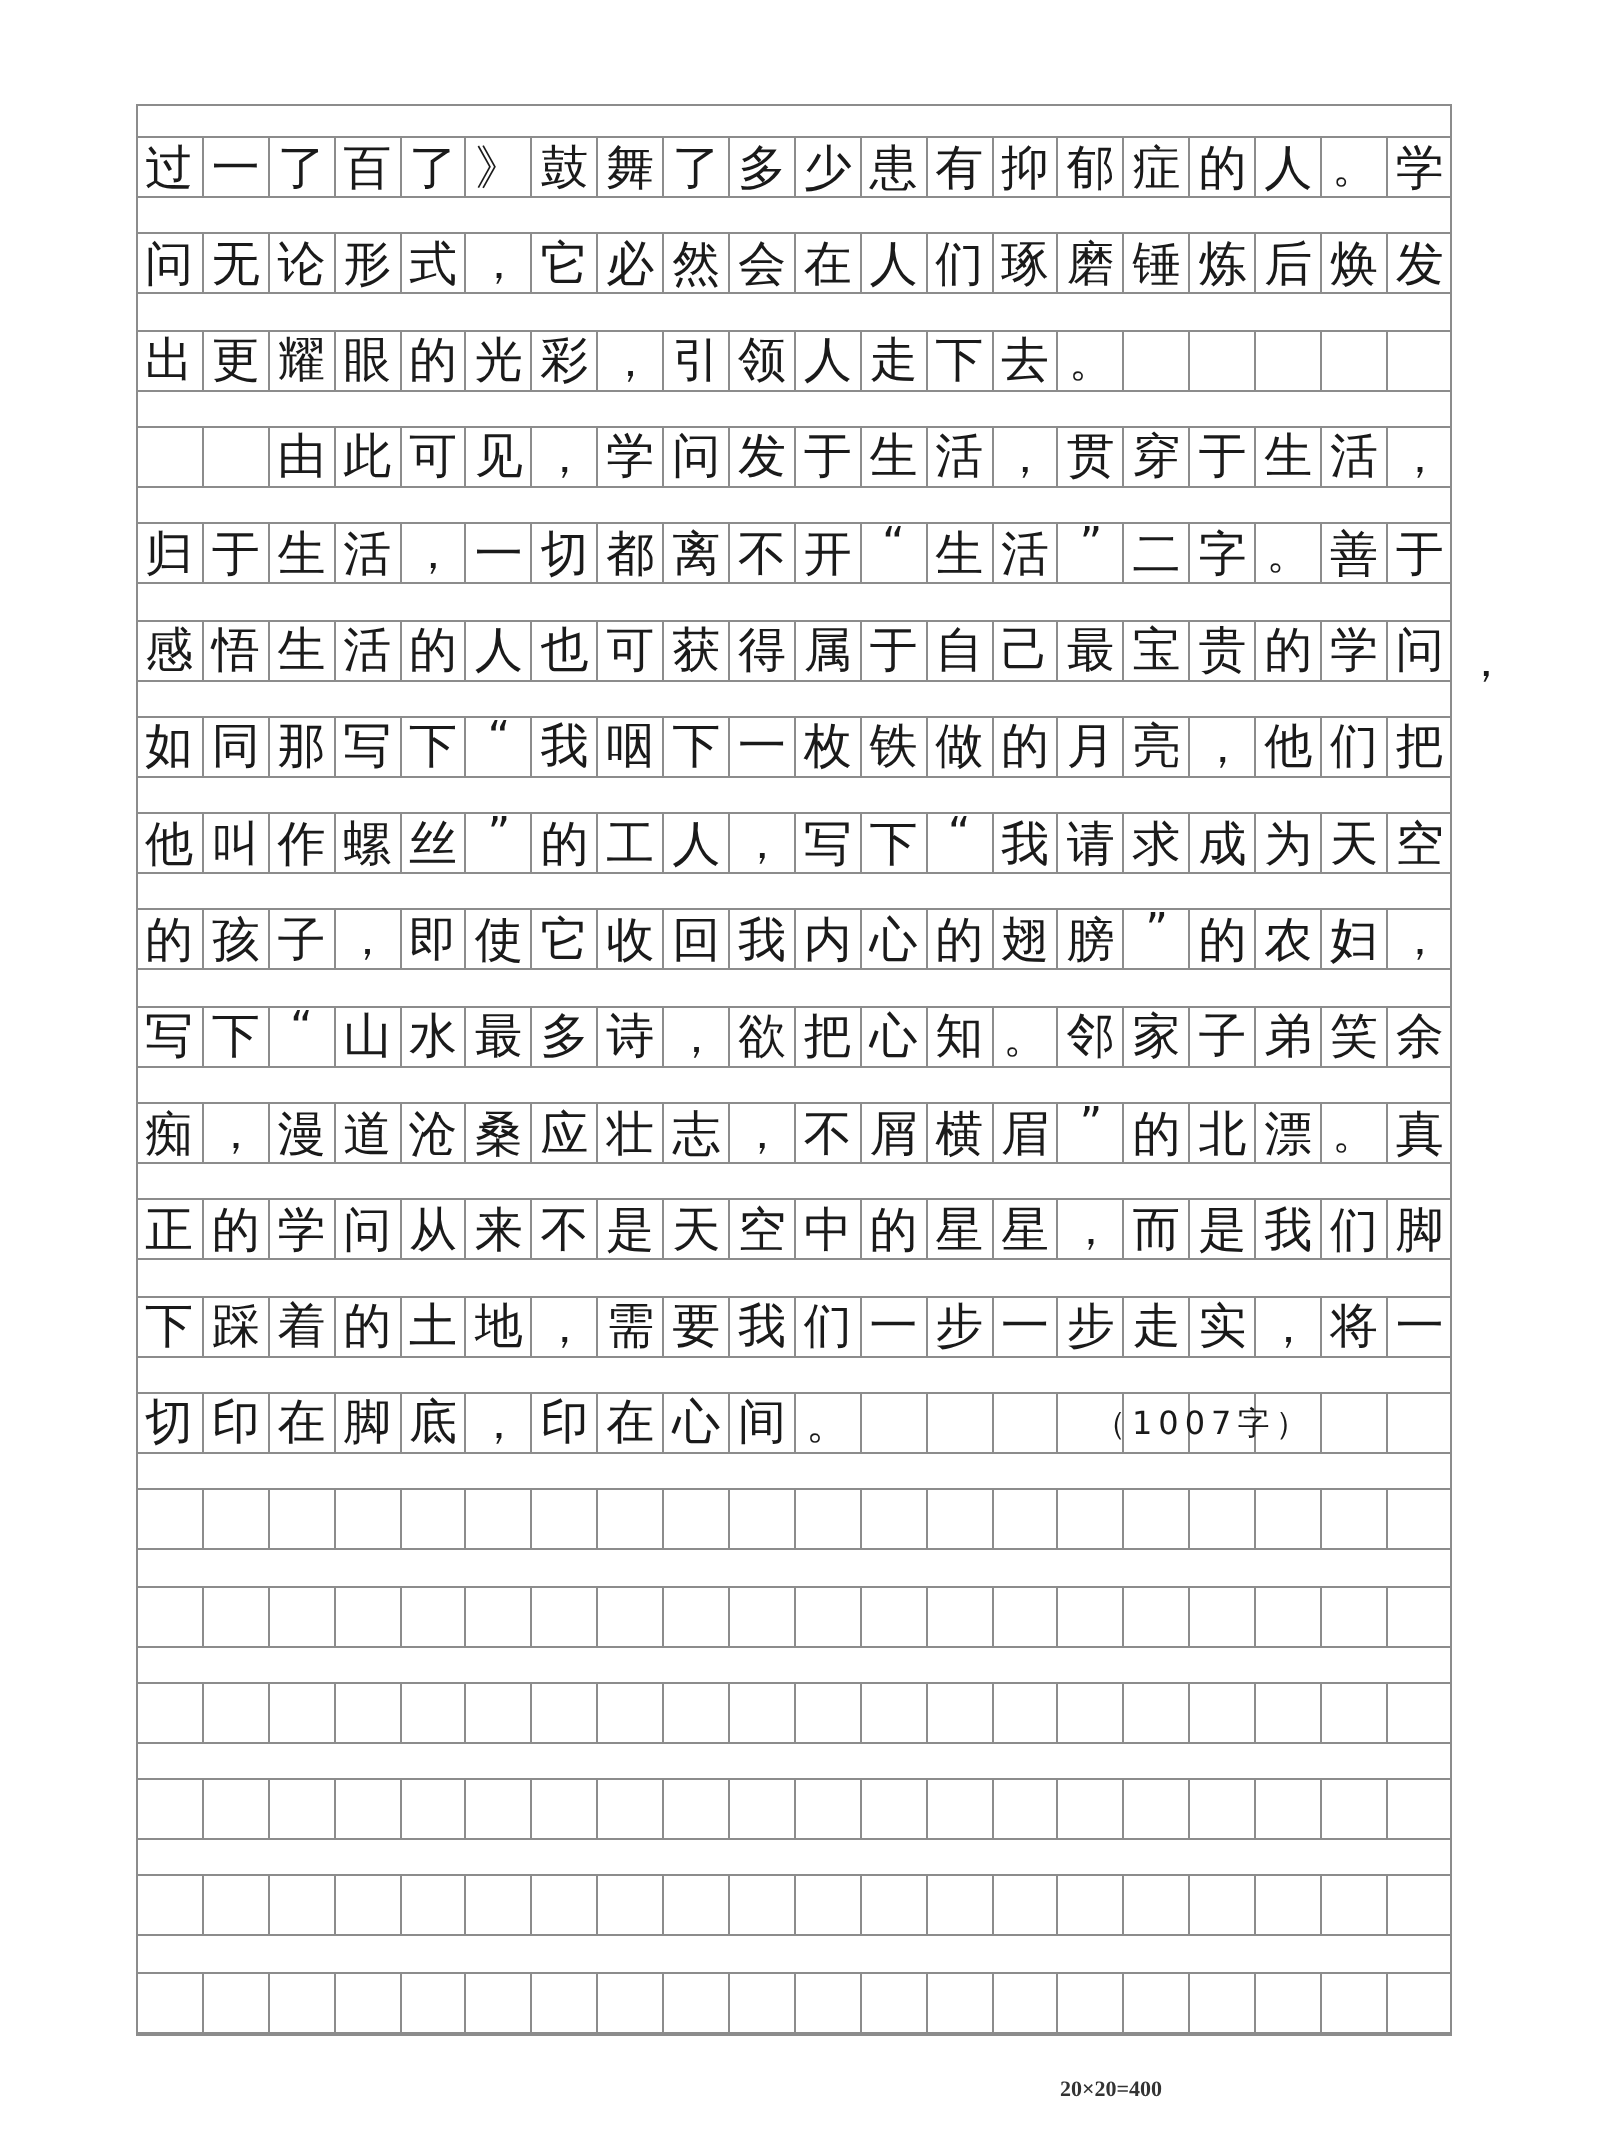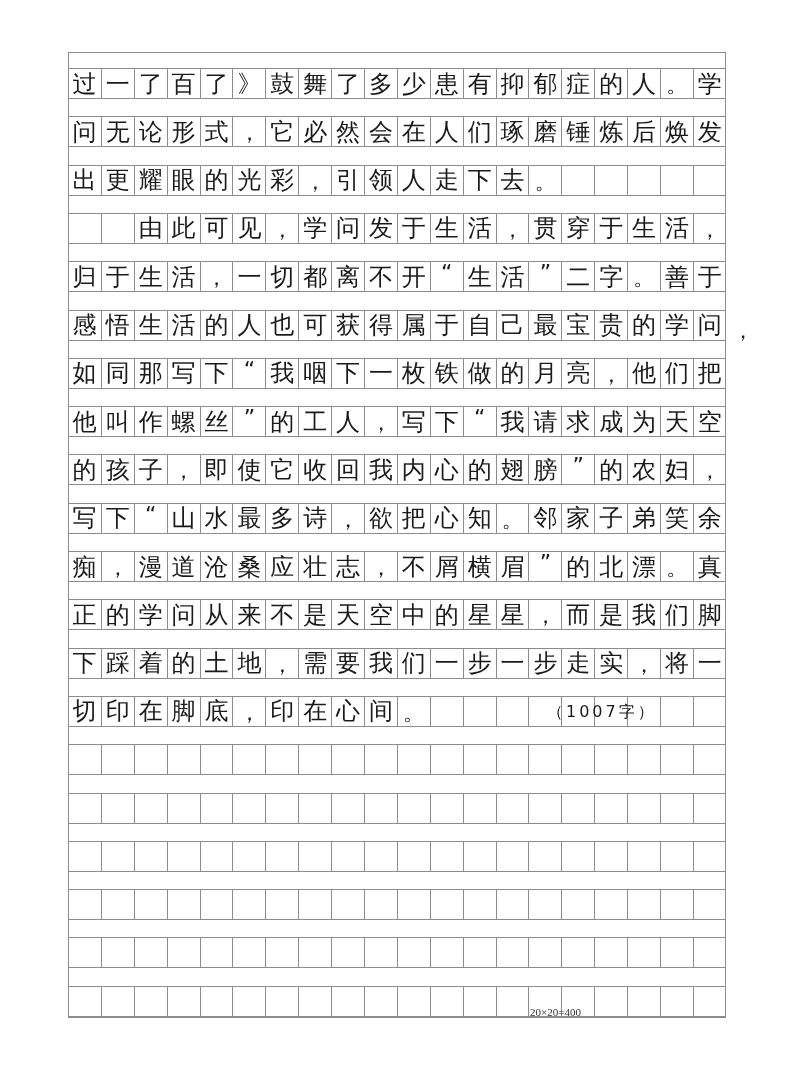--- a/index.html
+++ b/index.html
@@ -65,24 +65,25 @@
       font-size: 16px;
       color: #1a1a1a;
       font-family: "DejaVu Sans", sans-serif;
       letter-spacing: 3px;
       white-space: nowrap;
       margin-left: 37px;
     }
     .footer {
       position: absolute;
       left: 530px;
-      top: 1006px;
+      top: 1039px;
       font-size: 11px;
       color: #333333;
       font-family: "Liberation Serif", serif;
+      font-weight: bold;
     }
   </style>
 </head>
 <body>
 
 <div class="sheet"></div>
 <div id="grid">
     <div class="row" style="top: 68px;">
       <div class="cell">过</div>
       <div class="cell">一</div>

